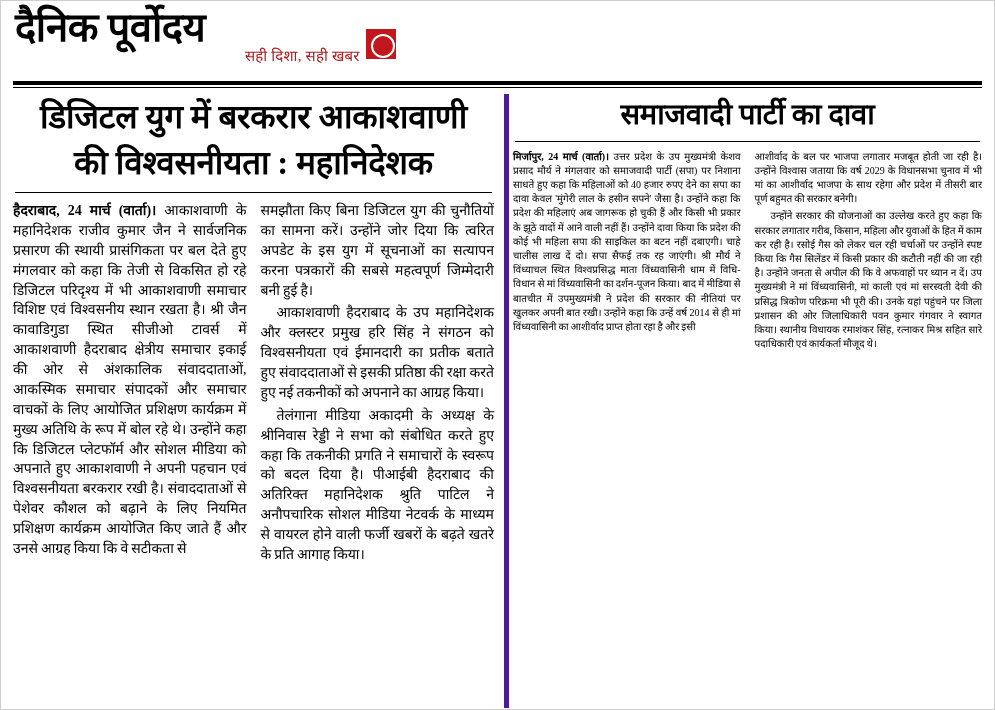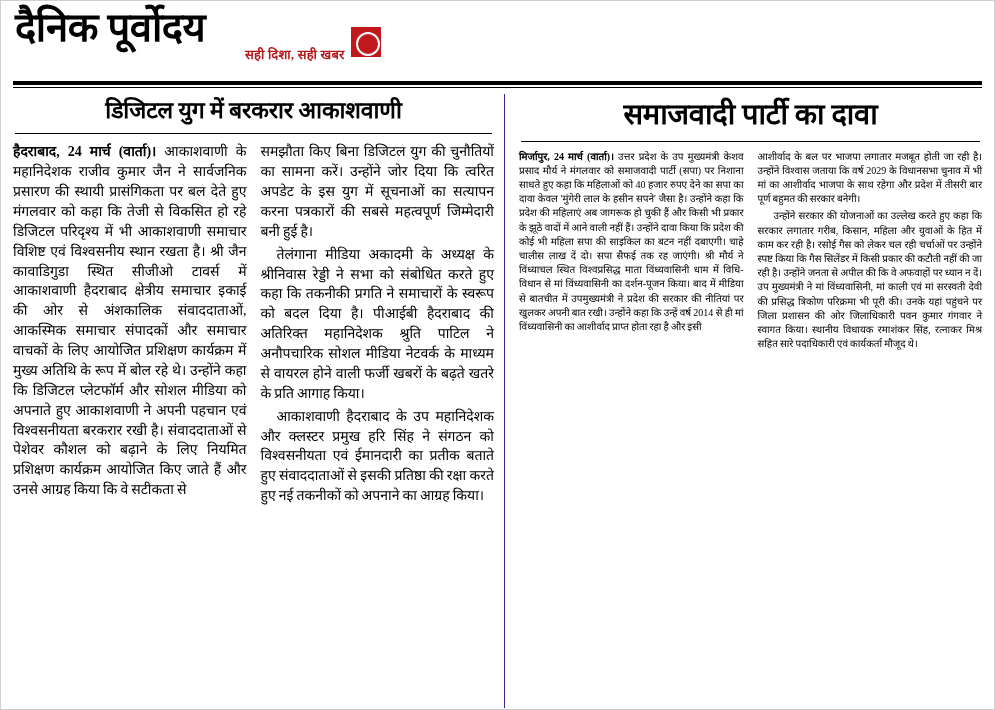--- a/index.html
+++ b/index.html
@@ -43,22 +43,22 @@
     line-height: 1.05;
     letter-spacing: -0.5px;
     white-space: nowrap;
   }
   .brand-block {
     display: flex;
     flex-direction: column;
     align-items: flex-start;
   }
   .brand-tag {
-    font-size: 13px;
-    font-weight: bold;
+    font-size: 15px;
+    font-weight: normal;
     color: #b3181c;
     margin-left: 230px;
     margin-top: -4px;
     letter-spacing: 0.2px;
   }
   .flag-mark {
     width: 30px;
     height: 30px;
     background: #c0181c;
     margin-bottom: 6px;
@@ -93,27 +93,27 @@
   }
   .article {
     box-sizing: border-box;
   }
   .article.left {
     width: 492px;
     padding-right: 10px;
   }
   .article.right {
     width: 479px;
-    padding-left: 14px;
-    border-left: 1px solid #4c1d95;
+    padding-left: 4px;
+    border-left: 5px solid #4c1d95;
   }
   .headline {
     text-align: center;
     font-weight: bold;
-    font-size: 23px;
+    font-size: 33px;
     line-height: 1.32;
     letter-spacing: -0.2px;
     margin: 2px 0 0 0;
     padding: 0 4px;
   }
   .headline.big {
     font-size: 29px;
     line-height: 1.3;
   }
   .headline-underline {
@@ -159,29 +159,30 @@
       <div class="flag-mark"></div>
     </div>
   </div>
   <div class="rule-thick"></div>
   <div class="rule-thin"></div>
 
   <div class="content">
 
     <div class="article left">
       <div class="headline">डिजिटल युग में बरकरार आकाशवाणी</div>
+      <div class="headline">की विश्वसनीयता : महानिदेशक</div>
       <div class="headline-underline"></div>
       <div class="cols">
         <div class="col">
           <p class="first"><span class="dateline">हैदराबाद, 24 मार्च (वार्ता)।</span><span> आकाशवाणी के महानिदेशक राजीव कुमार जैन ने सार्वजनिक प्रसारण की स्थायी प्रासंगिकता पर बल देते हुए मंगलवार को कहा कि तेजी से विकसित हो रहे डिजिटल परिदृश्य में भी आकाशवाणी समाचार विशिष्ट एवं विश्वसनीय स्थान रखता है। श्री जैन कावाडिगुडा स्थित सीजीओ टावर्स में आकाशवाणी हैदराबाद क्षेत्रीय समाचार इकाई की ओर से अंशकालिक संवाददाताओं, आकस्मिक समाचार संपादकों और समाचार वाचकों के लिए आयोजित प्रशिक्षण कार्यक्रम में मुख्य अतिथि के रूप में बोल रहे थे। उन्होंने कहा कि डिजिटल प्लेटफॉर्म और सोशल मीडिया को अपनाते हुए आकाशवाणी ने अपनी पहचान एवं विश्वसनीयता बरकरार रखी है। संवाददाताओं से पेशेवर कौशल को बढ़ाने के लिए नियमित प्रशिक्षण कार्यक्रम आयोजित किए जाते हैं और उनसे आग्रह किया कि वे सटीकता से</span></p>
         </div>
         <div class="col">
           <p class="first">समझौता किए बिना डिजिटल युग की चुनौतियों का सामना करें। उन्होंने जोर दिया कि त्वरित अपडेट के इस युग में सूचनाओं का सत्यापन करना पत्रकारों की सबसे महत्वपूर्ण जिम्मेदारी बनी हुई है।</p>
+          <p>आकाशवाणी हैदराबाद के उप महानिदेशक और क्लस्टर प्रमुख हरि सिंह ने संगठन को विश्वसनीयता एवं ईमानदारी का प्रतीक बताते हुए संवाददाताओं से इसकी प्रतिष्ठा की रक्षा करते हुए नई तकनीकों को अपनाने का आग्रह किया।</p>
           <p>तेलंगाना मीडिया अकादमी के अध्यक्ष के श्रीनिवास रेड्डी ने सभा को संबोधित करते हुए कहा कि तकनीकी प्रगति ने समाचारों के स्वरूप को बदल दिया है। पीआईबी हैदराबाद की अतिरिक्त महानिदेशक श्रुति पाटिल ने अनौपचारिक सोशल मीडिया नेटवर्क के माध्यम से वायरल होने वाली फर्जी खबरों के बढ़ते खतरे के प्रति आगाह किया।</p>
-          <p>आकाशवाणी हैदराबाद के उप महानिदेशक और क्लस्टर प्रमुख हरि सिंह ने संगठन को विश्वसनीयता एवं ईमानदारी का प्रतीक बताते हुए संवाददाताओं से इसकी प्रतिष्ठा की रक्षा करते हुए नई तकनीकों को अपनाने का आग्रह किया।</p>
         </div>
       </div>
     </div>
 
     <div class="article right">
       <div class="headline big">समाजवादी पार्टी का दावा</div>
       <div class="headline-underline"></div>
       <div class="cols">
         <div class="col narrow">
           <p class="first"><span class="dateline">मिर्जापुर, 24 मार्च (वार्ता)।</span><span> उत्तर प्रदेश के उप मुख्यमंत्री केशव प्रसाद मौर्य ने मंगलवार को समाजवादी पार्टी (सपा) पर निशाना साधते हुए कहा कि महिलाओं को 40 हजार रुपए देने का सपा का दावा केवल 'मुंगेरी लाल के हसीन सपने' जैसा है। उन्होंने कहा कि प्रदेश की महिलाएं अब जागरूक हो चुकी हैं और किसी भी प्रकार के झूठे वादों में आने वाली नहीं हैं। उन्होंने दावा किया कि प्रदेश की कोई भी महिला सपा की साइकिल का बटन नहीं दबाएगी। चाहे चालीस लाख दें दो। सपा सैफई तक रह जाएंगी। श्री मौर्य ने विंध्याचल स्थित विश्वप्रसिद्ध माता विंध्यवासिनी धाम में विधि-विधान से मां विंध्यवासिनी का दर्शन-पूजन किया। बाद में मीडिया से बातचीत में उपमुख्यमंत्री ने प्रदेश की सरकार की नीतियां पर खुलकर अपनी बात रखी। उन्होंने कहा कि उन्हें वर्ष 2014 से ही मां विंध्यवासिनी का आशीर्वाद प्राप्त होता रहा है और इसी</span></p>

